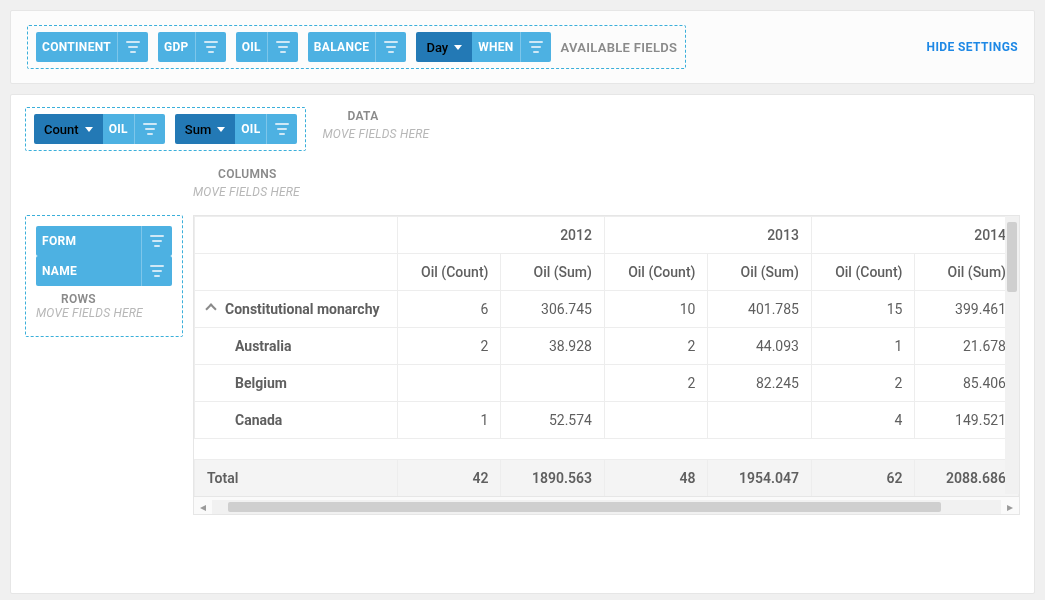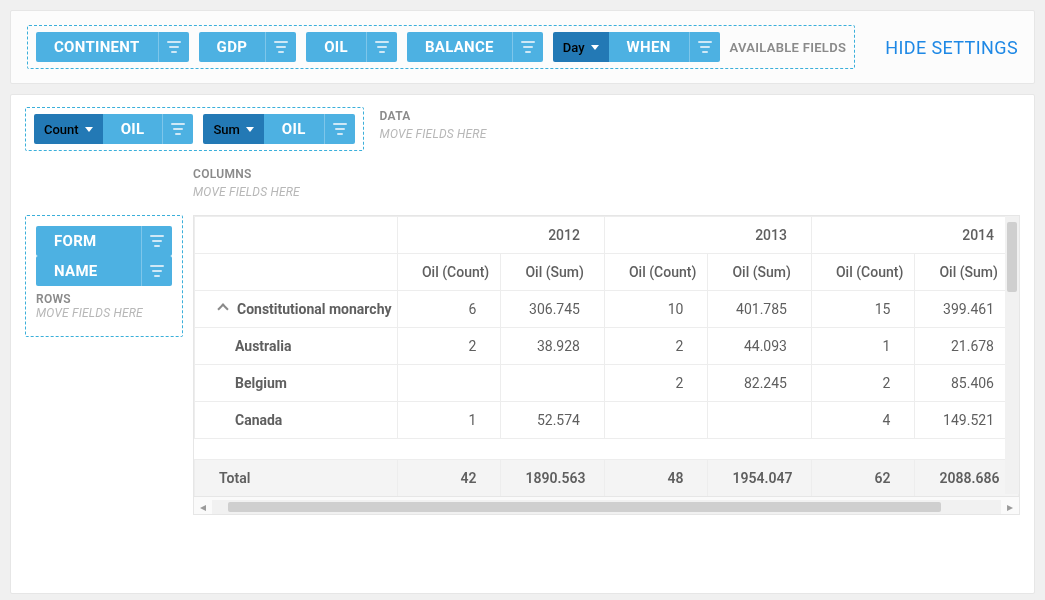--- a/index.html
+++ b/index.html
@@ -49,23 +49,23 @@
     gap: 6px;
     padding: 0 10px;
     font-size: 13px;
   }
   .field-chip .lbl {
     background: #4db1e2;
     color: #fff;
     font-weight: 700;
     display: flex;
     align-items: center;
-    padding: 0 18px;
+    padding: 0 6px;
     letter-spacing: .3px;
-    font-size: 15px;
+    font-size: 12px;
   }
   .field-chip .filter {
     background: #4db1e2;
     display: flex;
     align-items: center;
     padding: 0 8px;
     border-left: 1px solid rgba(255,255,255,.28);
   }
   .filter-icon {
     width: 14px; height: 12px;
@@ -88,23 +88,23 @@
     display:inline-block;
   }
   .avail-text {
     color: #8a8a8a;
     font-weight: 600;
     letter-spacing: .3px;
     font-size: 13px;
   }
   .hide-settings {
     color: #1e88e5;
-    font-weight: 400;
+    font-weight: 700;
     letter-spacing: .4px;
-    font-size: 18px;
+    font-size: 12px;
     cursor: pointer;
   }
   .main-panel {
     background: #fff;
     border: 1px solid #e6e6e6;
     border-radius: 2px;
     margin: 10px;
     padding: 12px 14px 14px 14px;
     height: 500px;
     position: relative;
@@ -119,20 +119,21 @@
     flex-direction:column;
     justify-content:center;
     gap: 4px;
     padding: 2px 0;
   }
   .zone-title {
     color: #8a8a8a;
     font-size: 12px;
     font-weight: 600;
     letter-spacing: .3px;
+    margin-left: 25px;
   }
   .zone-hint {
     color: #b7b7b7;
     font-size: 12px;
     letter-spacing: .2px;
     font-style: italic;
   }
   .columns-row {
     display:flex;
     align-items:flex-start;
@@ -168,21 +169,21 @@
     overflow: auto;
     height: 280px;
   }
   table.pv {
     border-collapse: collapse;
     width: 100%;
     table-layout: fixed;
   }
   .pv th, .pv td {
     border: 1px solid #ededed;
-    padding: 10px 24px;
+    padding: 10px 12px;
     text-align: right;
     color: #5f5f5f;
     white-space: nowrap;
     overflow: hidden;
   }
   .pv thead th { background: #fff; font-weight: 500; }
   .pv .rowhdr {
     text-align: left;
     background: #fff;
   }

